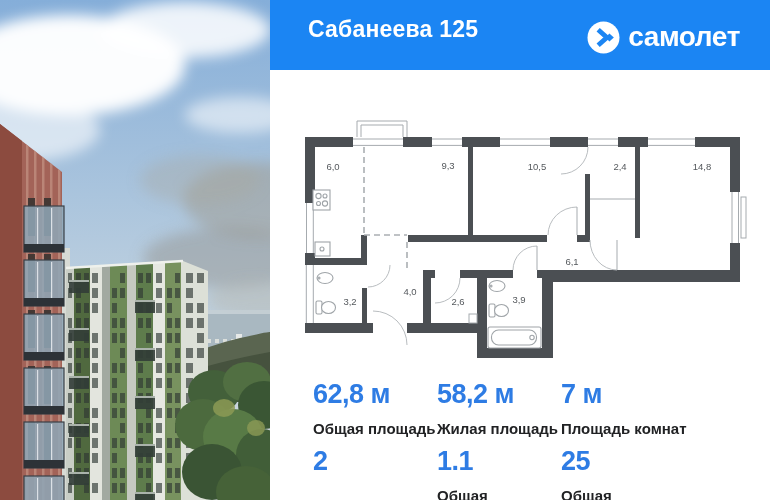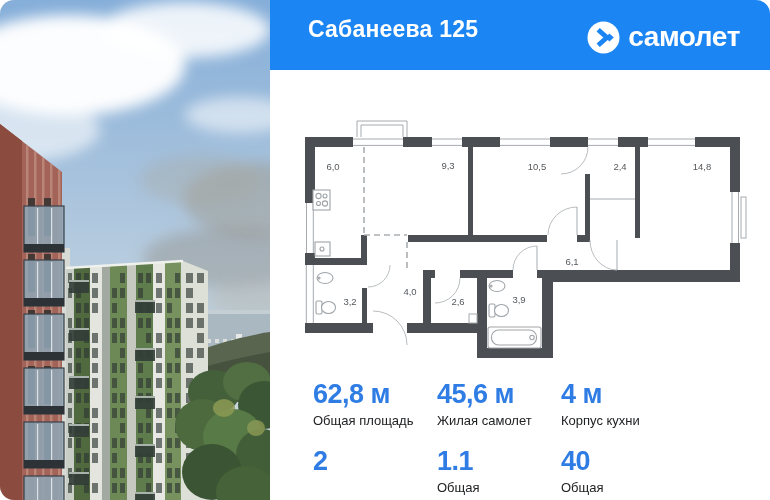--- a/index.html
+++ b/index.html
@@ -1,17 +1,17 @@
 <!DOCTYPE html>
 <html style="--accent: #1b85f3; --value-blue: #2e7ce4; --wall: #4b4f53;"><head>
 <meta charset="utf-8">
 <style>
   html,body{margin:0;padding:0;background:#ffffff;}
   body{font-family:"Liberation Sans",sans-serif;-webkit-font-smoothing:antialiased;}
-  .card{position:relative;width:770px;height:500px;background:#fff;overflow:hidden;border-radius:14px;}
+  .card{position:relative;width:770px;height:500px;background:#fff;overflow:hidden;}
   .photo{position:absolute;left:0;top:0;width:270px;height:500px;display:block;}
   .panel{position:absolute;left:270px;top:0;width:500px;height:500px;background:#fff;}
   .hdr{position:absolute;left:0;top:0;width:500px;height:70px;background:var(--accent,#1b85f3);
        display:flex;align-items:center;justify-content:space-between;box-sizing:border-box;
        padding:0 30px 12px 38px;}
   .hdr-title{color:#fff;font-size:23px;font-weight:700;letter-spacing:.2px;white-space:nowrap;}
   .logo{display:flex;align-items:center;gap:8px;margin-top:16px;}
   .logo-text{color:#fff;font-size:28px;font-weight:700;letter-spacing:-.4px;}
   .plan{position:absolute;left:25px;top:112px;}
   .w{fill:var(--wall,#4b4f53);}
@@ -19,21 +19,21 @@
   .tl{stroke:#a6abaf;stroke-width:1;fill:none;}
   .arc{stroke:#b9bdc0;stroke-width:1;fill:none;}
   .dash{stroke:#aaaeb2;stroke-width:1.6;fill:none;stroke-dasharray:6 4;}
   .fx{stroke:#9fa4a8;stroke-width:1.1;fill:#fff;}
   .lbl{fill:#54585c;font-size:9.5px;font-family:"Liberation Sans",sans-serif;}
   .stats-row{position:absolute;left:43px;display:flex;}
   .r1{top:380px;} .r2{top:447px;}
   .stat{width:124px;}
   .stat:last-child{width:auto;}
   .stat .v{color:var(--value-blue,#2e7ce4);font-size:27px;font-weight:700;line-height:28px;letter-spacing:-.5px;}
-  .stat .l{color:#212224;font-size:13px;margin-top:5px;line-height:15px;}
+  .stat .l{color:#212224;font-size:15px;margin-top:13px;line-height:15px;font-weight:bold;}
 </style>
 </head>
 <body>
 
 <div class="card">
 
   <svg class="photo" width="270" height="500" viewBox="0 0 270 500">
     <defs>
       <linearGradient id="sky" x1="0" y1="0" x2="0" y2="1">
         <stop offset="0" stop-color="#85aed9"></stop>
@@ -474,37 +474,37 @@
       <text class="lbl" x="163" y="193" text-anchor="middle">2,6</text>
       <text class="lbl" x="224" y="191" text-anchor="middle">3,9</text>
     </svg>
 
     <div class="stats-row r1">
       <div class="stat">
         <div class="v">62,8 м</div>
         <div class="l">Общая площадь</div>
       </div>
       <div class="stat">
-        <div class="v">45,6 м</div>
-        <div class="l">Жилая самолет</div>
+        <div class="v">58,2 м</div>
+        <div class="l">Жилая площадь</div>
       </div>
       <div class="stat">
-        <div class="v">4 м</div>
-        <div class="l">Корпус кухни</div>
+        <div class="v">7 м</div>
+        <div class="l">Площадь комнат</div>
       </div>
     </div>
 
     <div class="stats-row r2">
       <div class="stat">
         <div class="v">2</div>
       </div>
       <div class="stat">
         <div class="v">1.1</div>
         <div class="l">Общая</div>
       </div>
       <div class="stat">
-        <div class="v">40</div>
+        <div class="v">25</div>
         <div class="l">Общая</div>
       </div>
     </div>
 
   </div>
 </div>
 
 </body></html>

